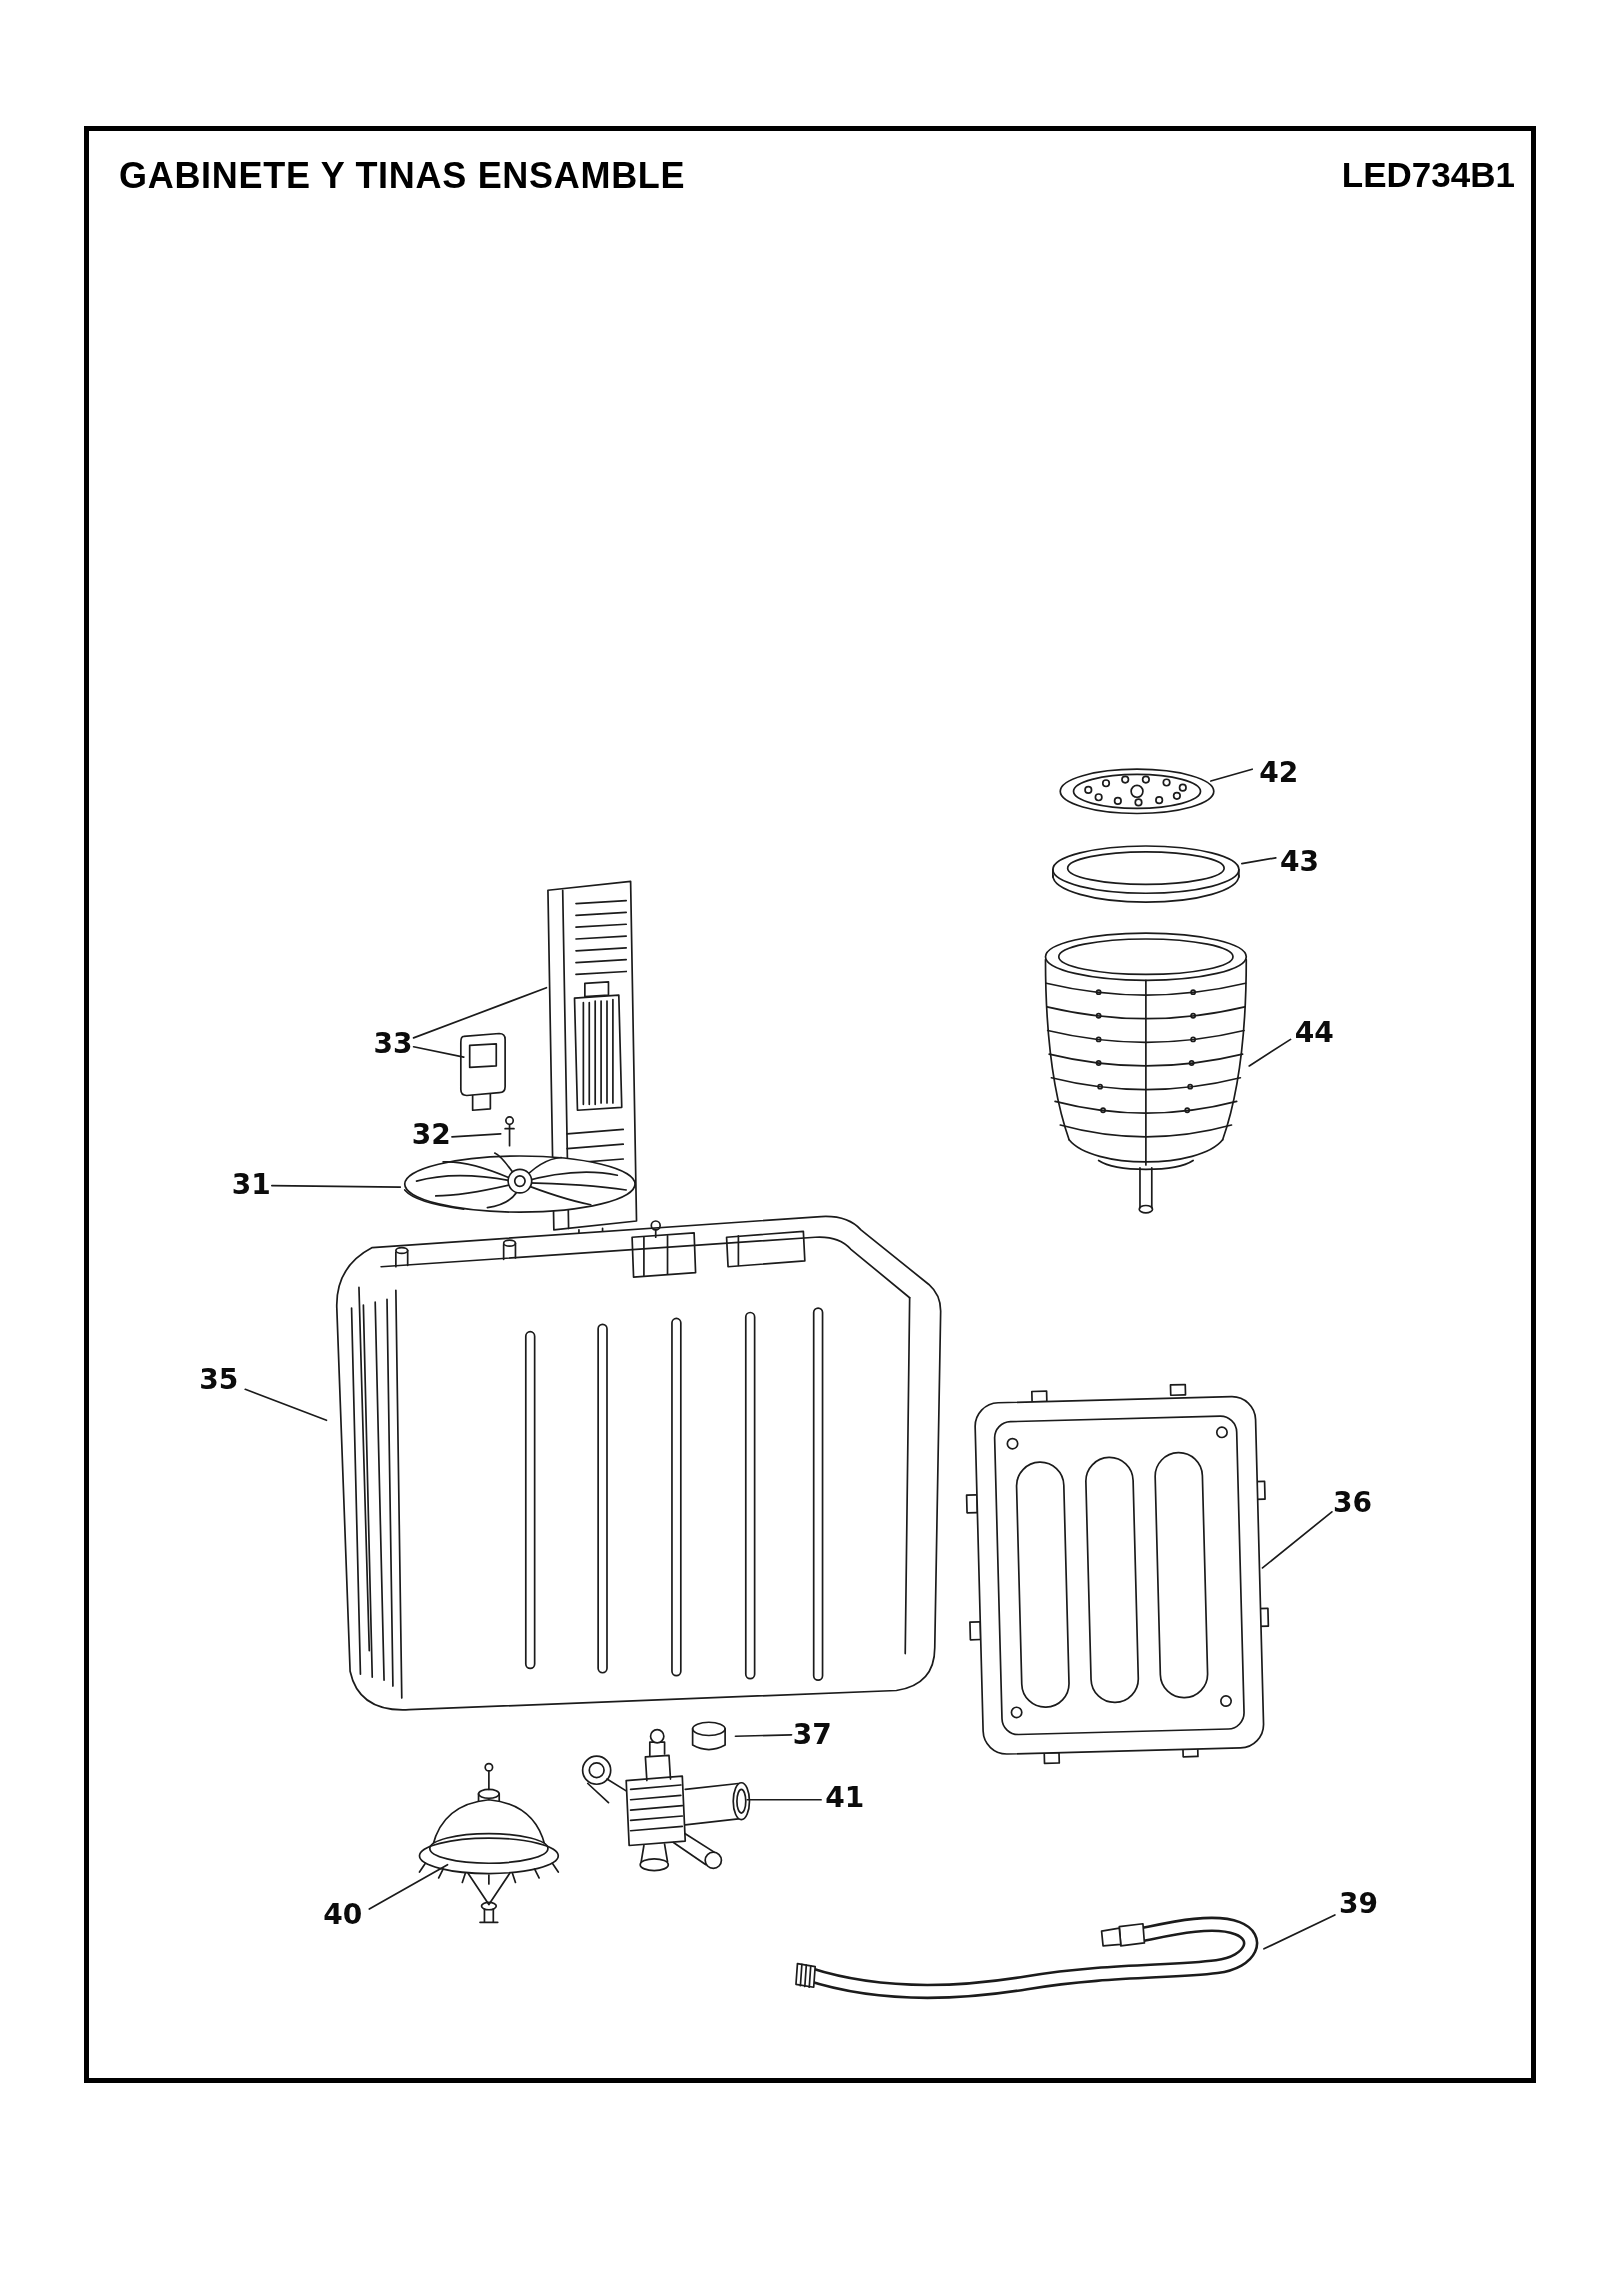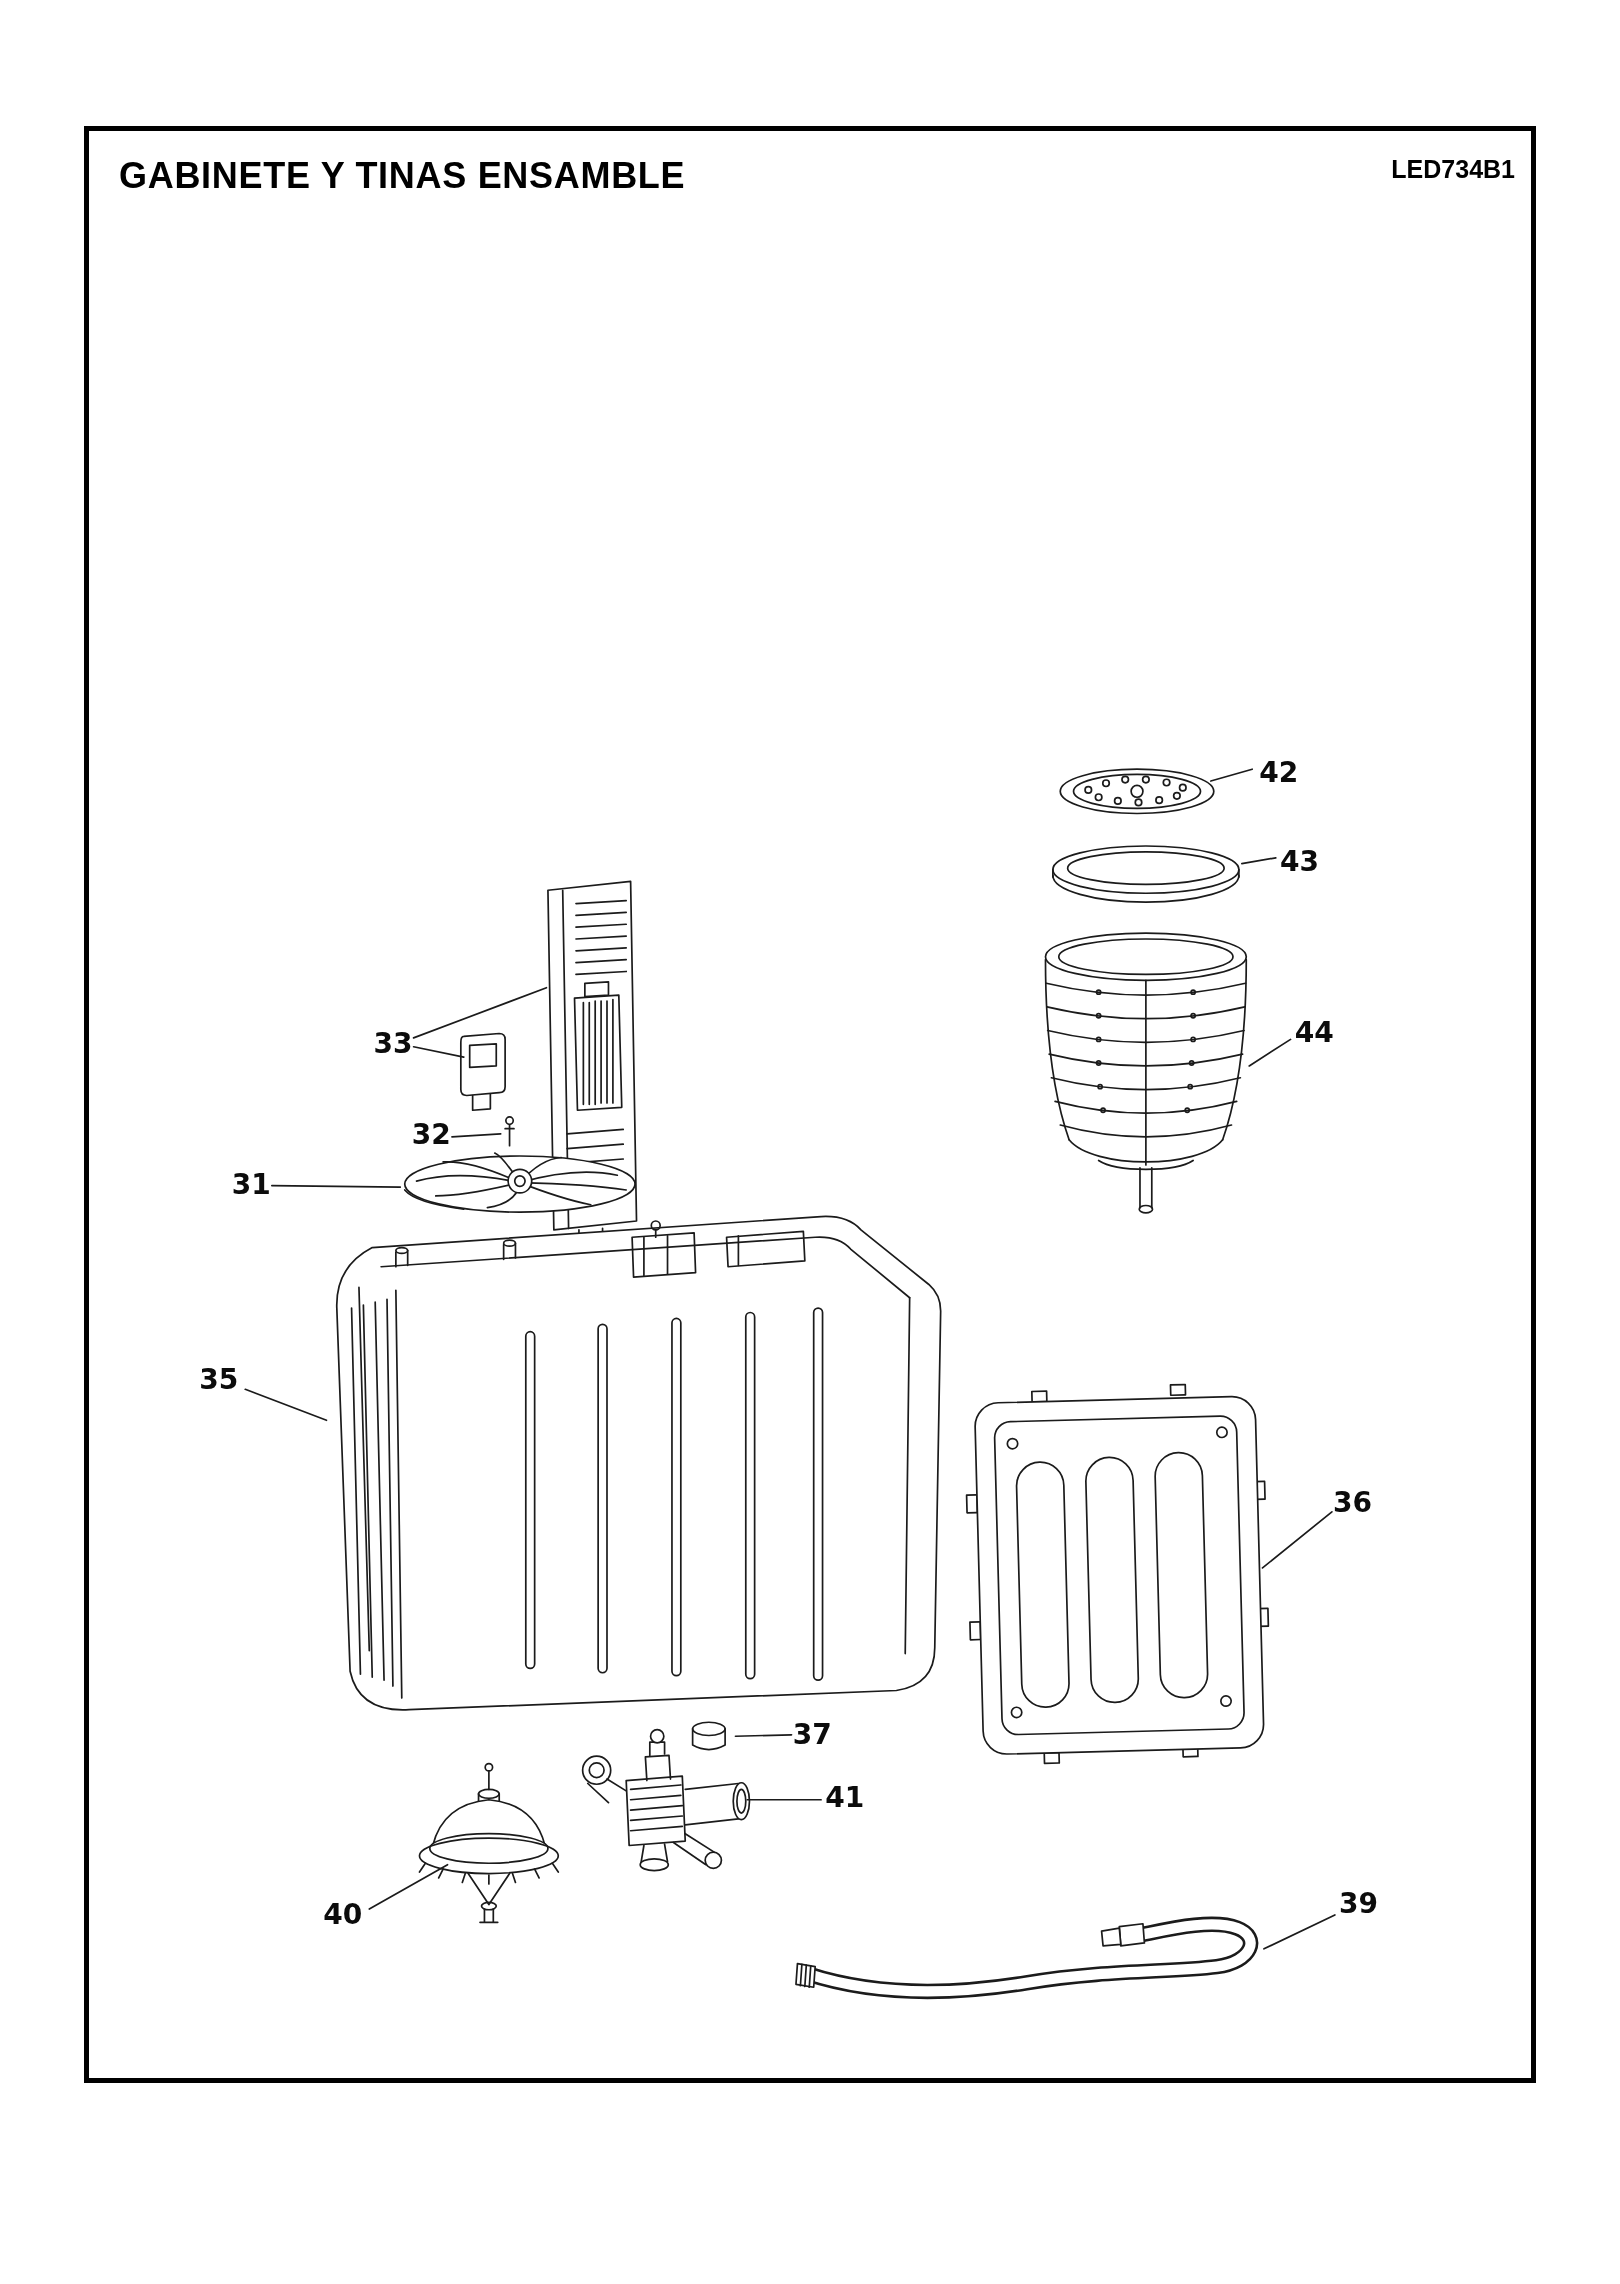--- a/index.html
+++ b/index.html
@@ -22,21 +22,21 @@
   .doc-title{
     position:absolute;
     left:119px;top:155px;
     font-size:36px;font-weight:700;
     letter-spacing:0.7px;
     white-space:nowrap;
   }
   .doc-code{
     position:absolute;
     right:105px;top:155px;
-    font-size:25px;font-weight:700;
+    font-size:35px;font-weight:700;
     white-space:nowrap;
   }
   svg.diagram{
     position:absolute;left:0;top:0;
     width:1620px;height:2284px;
     display:block;
   }
   .callout{
     font-family:"DejaVu Sans",sans-serif;
     font-weight:700;

